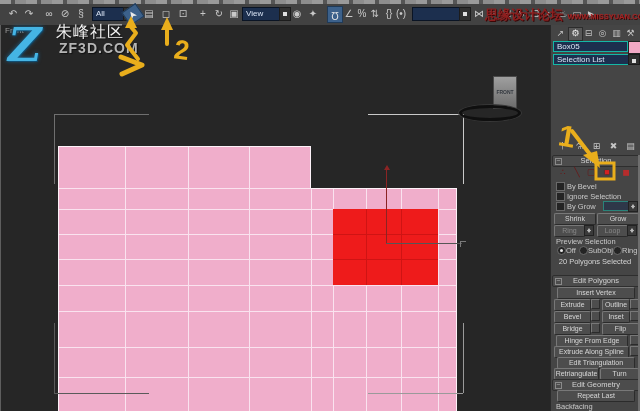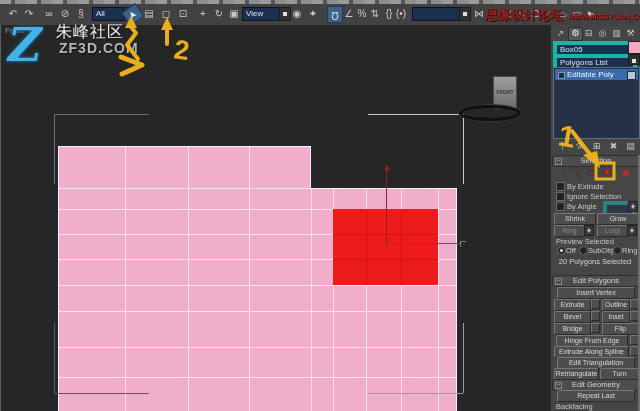--- a/index.html
+++ b/index.html
@@ -32,21 +32,21 @@
   #gizmo-h{left:385px;top:218px;width:76px;height:1px;background:#565656;}
   #gizmo-tip{left:459px;top:216px;width:5px;height:5px;border-top:1px solid #7a7a7a;border-left:1px solid #7a7a7a;}
   #front3d{left:492px;top:51px;width:22px;height:31px;background:linear-gradient(180deg,#9f9f9f,#6c6c6c);
            border:1px solid #4a4a4a;color:#33383f;font-size:5px;font-weight:bold;text-align:center;line-height:31px;}
   #frontring{left:458px;top:80px;width:56px;height:10px;border-radius:50%;border:3px solid #0f0f0f;
              box-shadow:0 0 0 1px #383838;}
   
   #panel{left:550px;top:25px;width:90px;height:386px;background:#454545;border-left:1px solid #2a2a2a;}
   .ptab{position:absolute;top:2px;width:13px;height:12px;line-height:12px;text-align:center;color:#c2c2c2;font-size:9px;}
   .ptab.active{background:#575757;border:1px solid #2c2c2c;line-height:10px;color:#eee;}
-  .navyfield{position:absolute;background:#1c2f4e;border:4px solid #14b8a6;color:#dbe6f5;
+  .navyfield{position:absolute;background:#1c2f4e;border:1px solid #14b8a6;color:#dbe6f5;
              font-size:8px;line-height:10px;padding-left:3px;}
   #swatch{left:77px;top:16px;width:11px;height:11px;background:#f2a9c5;border:1px solid #222;}
   #stackbox{left:2px;top:42px;width:85px;height:70px;background:#263145;border:1px solid #56718e;}
   #stackrow{position:absolute;left:1px;top:1px;width:83px;height:11px;background:#3a6aa8;color:#f0f4fa;
             font-size:8px;line-height:11px;}
   #stackrow .mico{position:absolute;left:3px;top:3px;width:5px;height:5px;background:#203048;border:1px solid #7e96b5;}
   #stackrow .vtoggle{position:absolute;right:2px;top:2px;width:7px;height:7px;background:#b9c6d6;border:1px solid #1e2c40;}
   .stool{position:absolute;top:1px;width:13px;height:12px;line-height:12px;text-align:center;color:#c5c5c5;font-size:9px;}
   .hdr{position:absolute;left:1px;width:86px;height:10px;background:#4c4c4c;border:1px solid #2e2e2e;
        border-radius:2px;color:#d2d2d2;font-size:7.5px;line-height:9px;text-align:center;}
@@ -177,54 +177,51 @@
     <div id="tabs">
         <div class="ptab" style="left: 3px;">↗</div>
         <div class="ptab active" style="left: 17px;">⚙</div>
         <div class="ptab" style="left: 31px;">⊟</div>
         <div class="ptab" style="left: 45px;">◎</div>
         <div class="ptab" style="left: 59px;">▥</div>
         <div class="ptab" style="left: 73px;">⚒</div>
       </div>
     <div class="navyfield abs" id="objname" style="left:2px;top:16px;width:70px;height:9px;">Box05</div>
     <div id="swatch" class="abs"></div>
-    <div class="navyfield abs" id="modlist" style="left:2px;top:29px;width:73px;height:9px;">Polygons List</div>
+    <div class="navyfield abs" id="modlist" style="left:2px;top:29px;width:73px;height:9px;">Selection List</div>
     <div class="tdd abs" style="left:77px;top:29px;height:9px;"></div>
-    <div id="stackbox" class="abs">
-        <div id="stackrow"><div class="mico"></div><span style="margin-left: 12px;">Editable Poly</span><div class="vtoggle"></div></div>
-      </div>
     <div id="stacktools">
         <div class="stool" style="left: 5px; top: 115px;">†</div>
         <div class="stool" style="left: 22px; top: 115px;">⚗</div>
         <div class="stool" style="left: 39px; top: 115px;">⊞</div>
         <div class="stool" style="left: 56px; top: 115px;">✖</div>
         <div class="stool" style="left: 73px; top: 115px;">▤</div>
       </div>
     <div id="rollouts">
         <div class="hdr" style="top: 130px;">Selection<div class="minus">–</div></div>
         <div class="sobj" style="left: 6px; top: 142px; width: 12px; font-size: 9px; color: rgb(107, 22, 22);">∴</div>
         <div class="sobj" style="left: 20px; top: 142px; width: 12px; font-size: 9px; color: rgb(107, 22, 22);">╲</div>
         <div class="sobj" style="left: 34px; top: 142px; width: 12px; font-size: 9px; color: rgb(107, 22, 22);">▢</div>
         <div class="sobj" style="left: 50px; top: 142px; width: 12px; font-size: 9px; color: rgb(212, 34, 34); text-shadow: rgb(68, 0, 0) 0px 0px 1px;">■</div>
         <div class="sobj" style="left: 69px; top: 142px; width: 12px; font-size: 9px; color: rgb(181, 44, 44);">◼</div>
         <div class="cb" style="left: 5px; top: 157px;"></div>
-        <div class="lbl" style="left: 16px; top: 157px;">By Extrude</div>
+        <div class="lbl" style="left: 16px; top: 157px;">By Bevel</div>
         <div class="cb" style="left: 5px; top: 167px;"></div>
         <div class="lbl" style="left: 16px; top: 167px;">Ignore Selection</div>
         <div class="cb" style="left: 5px; top: 177px;"></div>
-        <div class="lbl" style="left: 16px; top: 177px;">By Angle</div>
+        <div class="lbl" style="left: 16px; top: 177px;">By Grow</div>
         <div class="navyfield" style="left: 52px; top: 176px; width: 22px; height: 8px; opacity: 0.55;"></div>
         <div class="spin" style="left: 77px; top: 176px; height: 9px;"></div>
         <div class="btn" style="left: 3px; top: 188px; width: 40px;">Shrink</div>
         <div class="btn" style="left: 46px; top: 188px; width: 40px;">Grow</div>
         <div class="btn dis" style="left: 3px; top: 200px; width: 29px;">Ring</div>
         <div class="spin" style="left: 33px; top: 200px; height: 9px;"></div>
         <div class="btn dis" style="left: 46px; top: 200px; width: 29px;">Loop</div>
         <div class="spin" style="left: 76px; top: 200px; height: 9px;"></div>
-        <div class="lbl" style="left: 5px; top: 212px;">Preview Selected</div>
+        <div class="lbl" style="left: 5px; top: 212px;">Preview Selection</div>
         <div class="radio on" style="left: 6px; top: 221px;"></div>
         <div class="lbl" style="left: 15px; top: 221px;">Off</div>
         <div class="radio" style="left: 28px; top: 221px;"></div>
         <div class="lbl" style="left: 37px; top: 221px;">SubObj</div>
         <div class="radio" style="left: 62px; top: 221px;"></div>
         <div class="lbl" style="left: 71px; top: 221px;">Ring</div>
         <div class="lbl" style="left: 0px; top: 232px; width: 88px; text-align: center; color: rgb(213, 213, 213);">20 Polygons Selected</div>
         <div class="hdr" style="top: 250px;">Edit Polygons<div class="minus">–</div></div>
         <div class="btn" style="left: 6px; top: 262px; width: 76px;">Insert Vertex</div>
         <div class="btn" style="left: 3px; top: 274px; width: 35px;">Extrude</div>

